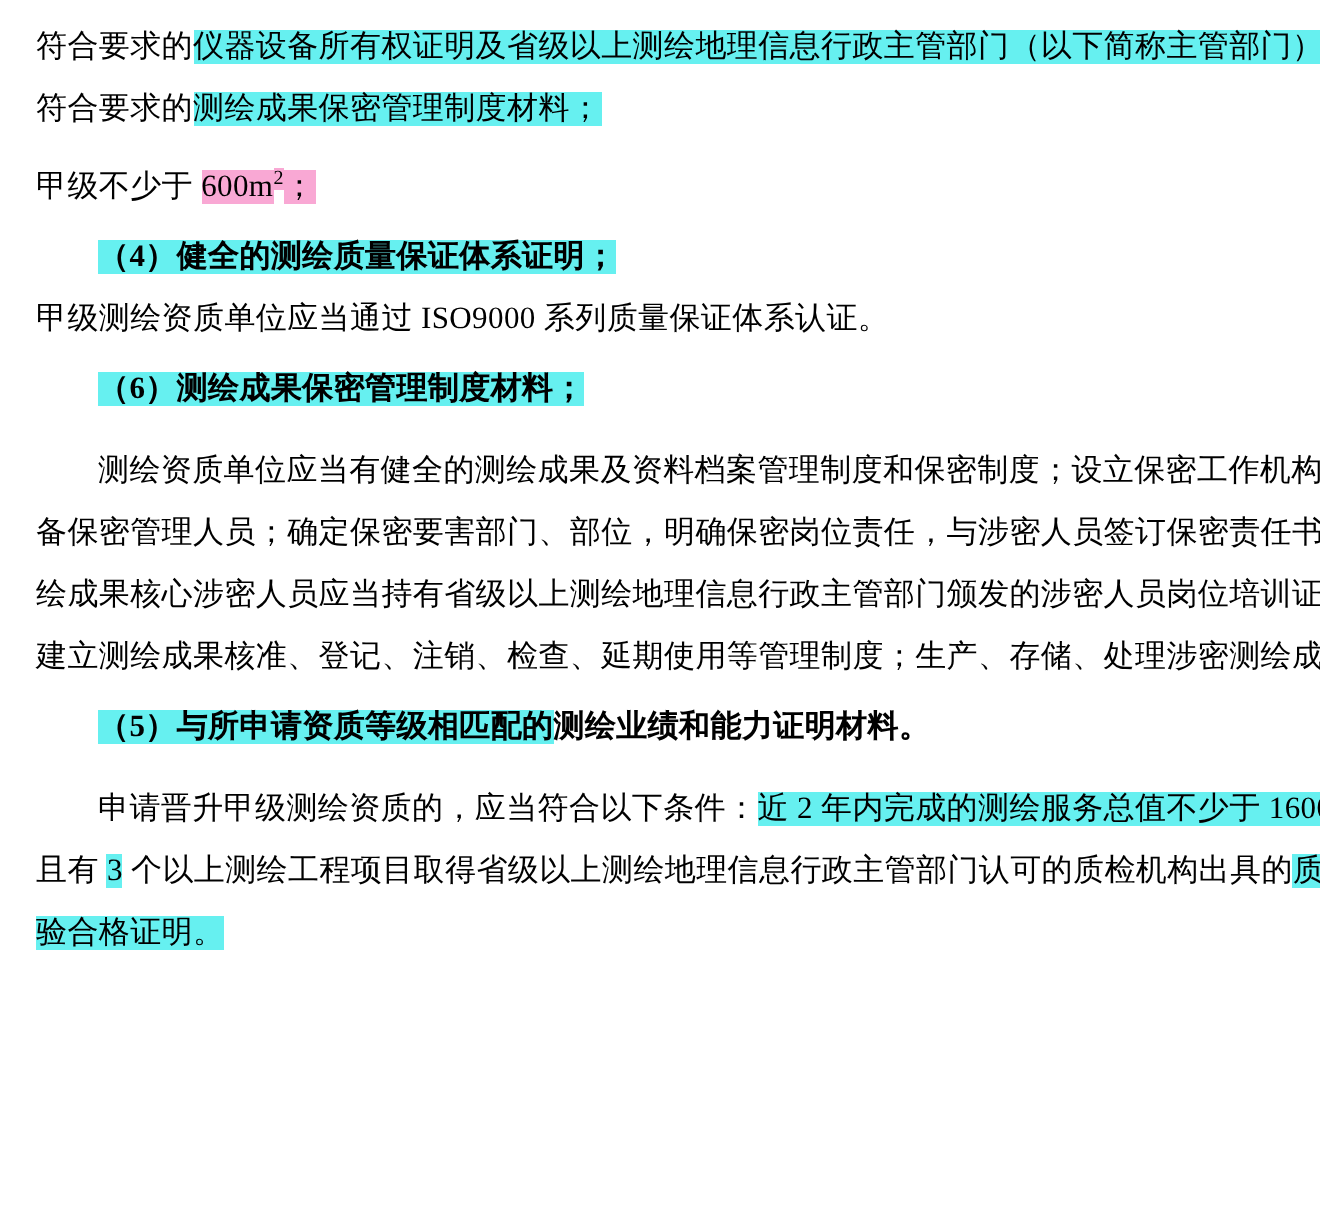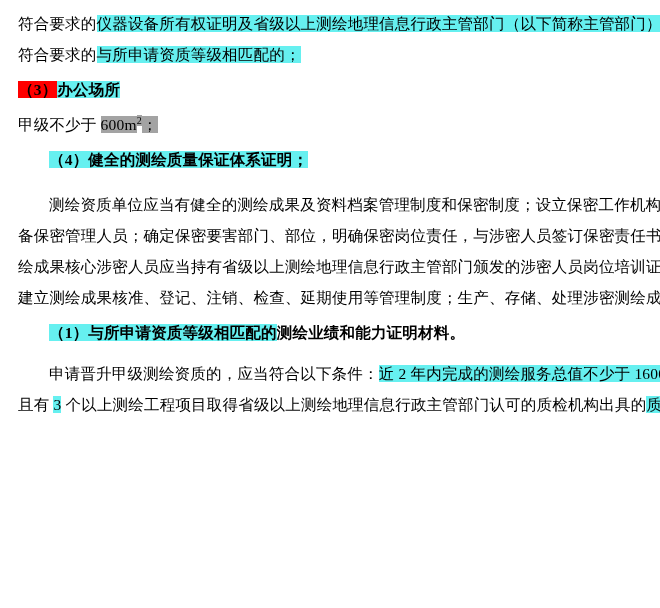--- a/index.html
+++ b/index.html
@@ -30,21 +30,21 @@
   .indent {
     padding-left: 31px;
   }
   .bold {
     font-weight: bold;
   }
   .hl {
     background: #66f0f0;
   }
   .hl-pink {
-    background: #a3a3a3;
+    background: #f9a8d4;
   }
   .hl-red {
     background: #ff0000;
     color: #000000;
   }
   .sup {
     font-size: 10px;
     vertical-align: super;
   }
   .spacer-sm {
@@ -53,31 +53,33 @@
   .spacer-md {
     height: 10px;
   }
 </style>
 </head>
 <body>
 
 <div class="page">
   <div id="doc-body">
       <div class="line"><span>符合要求的</span><span class="hl">仪器设备所有权证明及省级以上测绘地理信息行政主管部门（以下简称主管部门）</span></div>
-      <div class="line"><span>符合要求的</span><span class="hl">与所申请资质等级相匹配的；</span></div>
+      <div class="line"><span>符合要求的</span><span class="hl">测绘成果保密管理制度材料；</span></div>
       <div class="spacer-sm"></div>
-      <div class="line bold"><span class="hl-red">（3）</span><span class="hl">办公场所</span></div>
       <div class="line"><span>甲级不少于 </span><span class="hl-pink">600m</span><span class="hl-pink sup">2</span><span class="hl-pink">；</span></div>
       <div class="spacer-sm"></div>
       <div class="line indent bold"><span class="hl">（4）健全的测绘质量保证体系证明；</span></div>
+      <div class="line"><span>甲级测绘资质单位应当通过 ISO9000 系列质量保证体系认证。</span></div>
       <div class="spacer-sm"></div>
+      <div class="line indent bold"><span class="hl">（6）测绘成果保密管理制度材料；</span></div>
       <div class="spacer-md"></div>
       <div class="line indent"><span>测绘资质单位应当有健全的测绘成果及资料档案管理制度和保密制度；设立保密工作机构，配</span></div>
       <div class="line"><span>备保密管理人员；确定保密要害部门、部位，明确保密岗位责任，与涉密人员签订保密责任书；测</span></div>
       <div class="line"><span>绘成果核心涉密人员应当持有省级以上测绘地理信息行政主管部门颁发的涉密人员岗位培训证书；</span></div>
       <div class="line"><span>建立测绘成果核准、登记、注销、检查、延期使用等管理制度；生产、存储、处理涉密测绘成果档</span></div>
       <div class="spacer-sm"></div>
-      <div class="line indent bold"><span class="hl">（1）与所申请资质等级相匹配的</span><span>测绘业绩和能力证明材料。</span></div>
+      <div class="line indent bold"><span class="hl">（5）与所申请资质等级相匹配的</span><span>测绘业绩和能力证明材料。</span></div>
       <div class="spacer-md"></div>
       <div class="line indent"><span>申请晋升甲级测绘资质的，应当符合以下条件：</span><span class="hl">近 2 年内完成的测绘服务总值不少于 1600 万元，</span></div>
       <div class="line"><span>且有 </span><span class="hl">3</span><span> 个以上测绘工程项目取得省级以上测绘地理信息行政主管部门认可的质检机构出具的</span><span class="hl">质量检</span></div>
+      <div class="line"><span class="hl">验合格证明。</span></div>
     </div>
 </div>
 
 </body></html>

